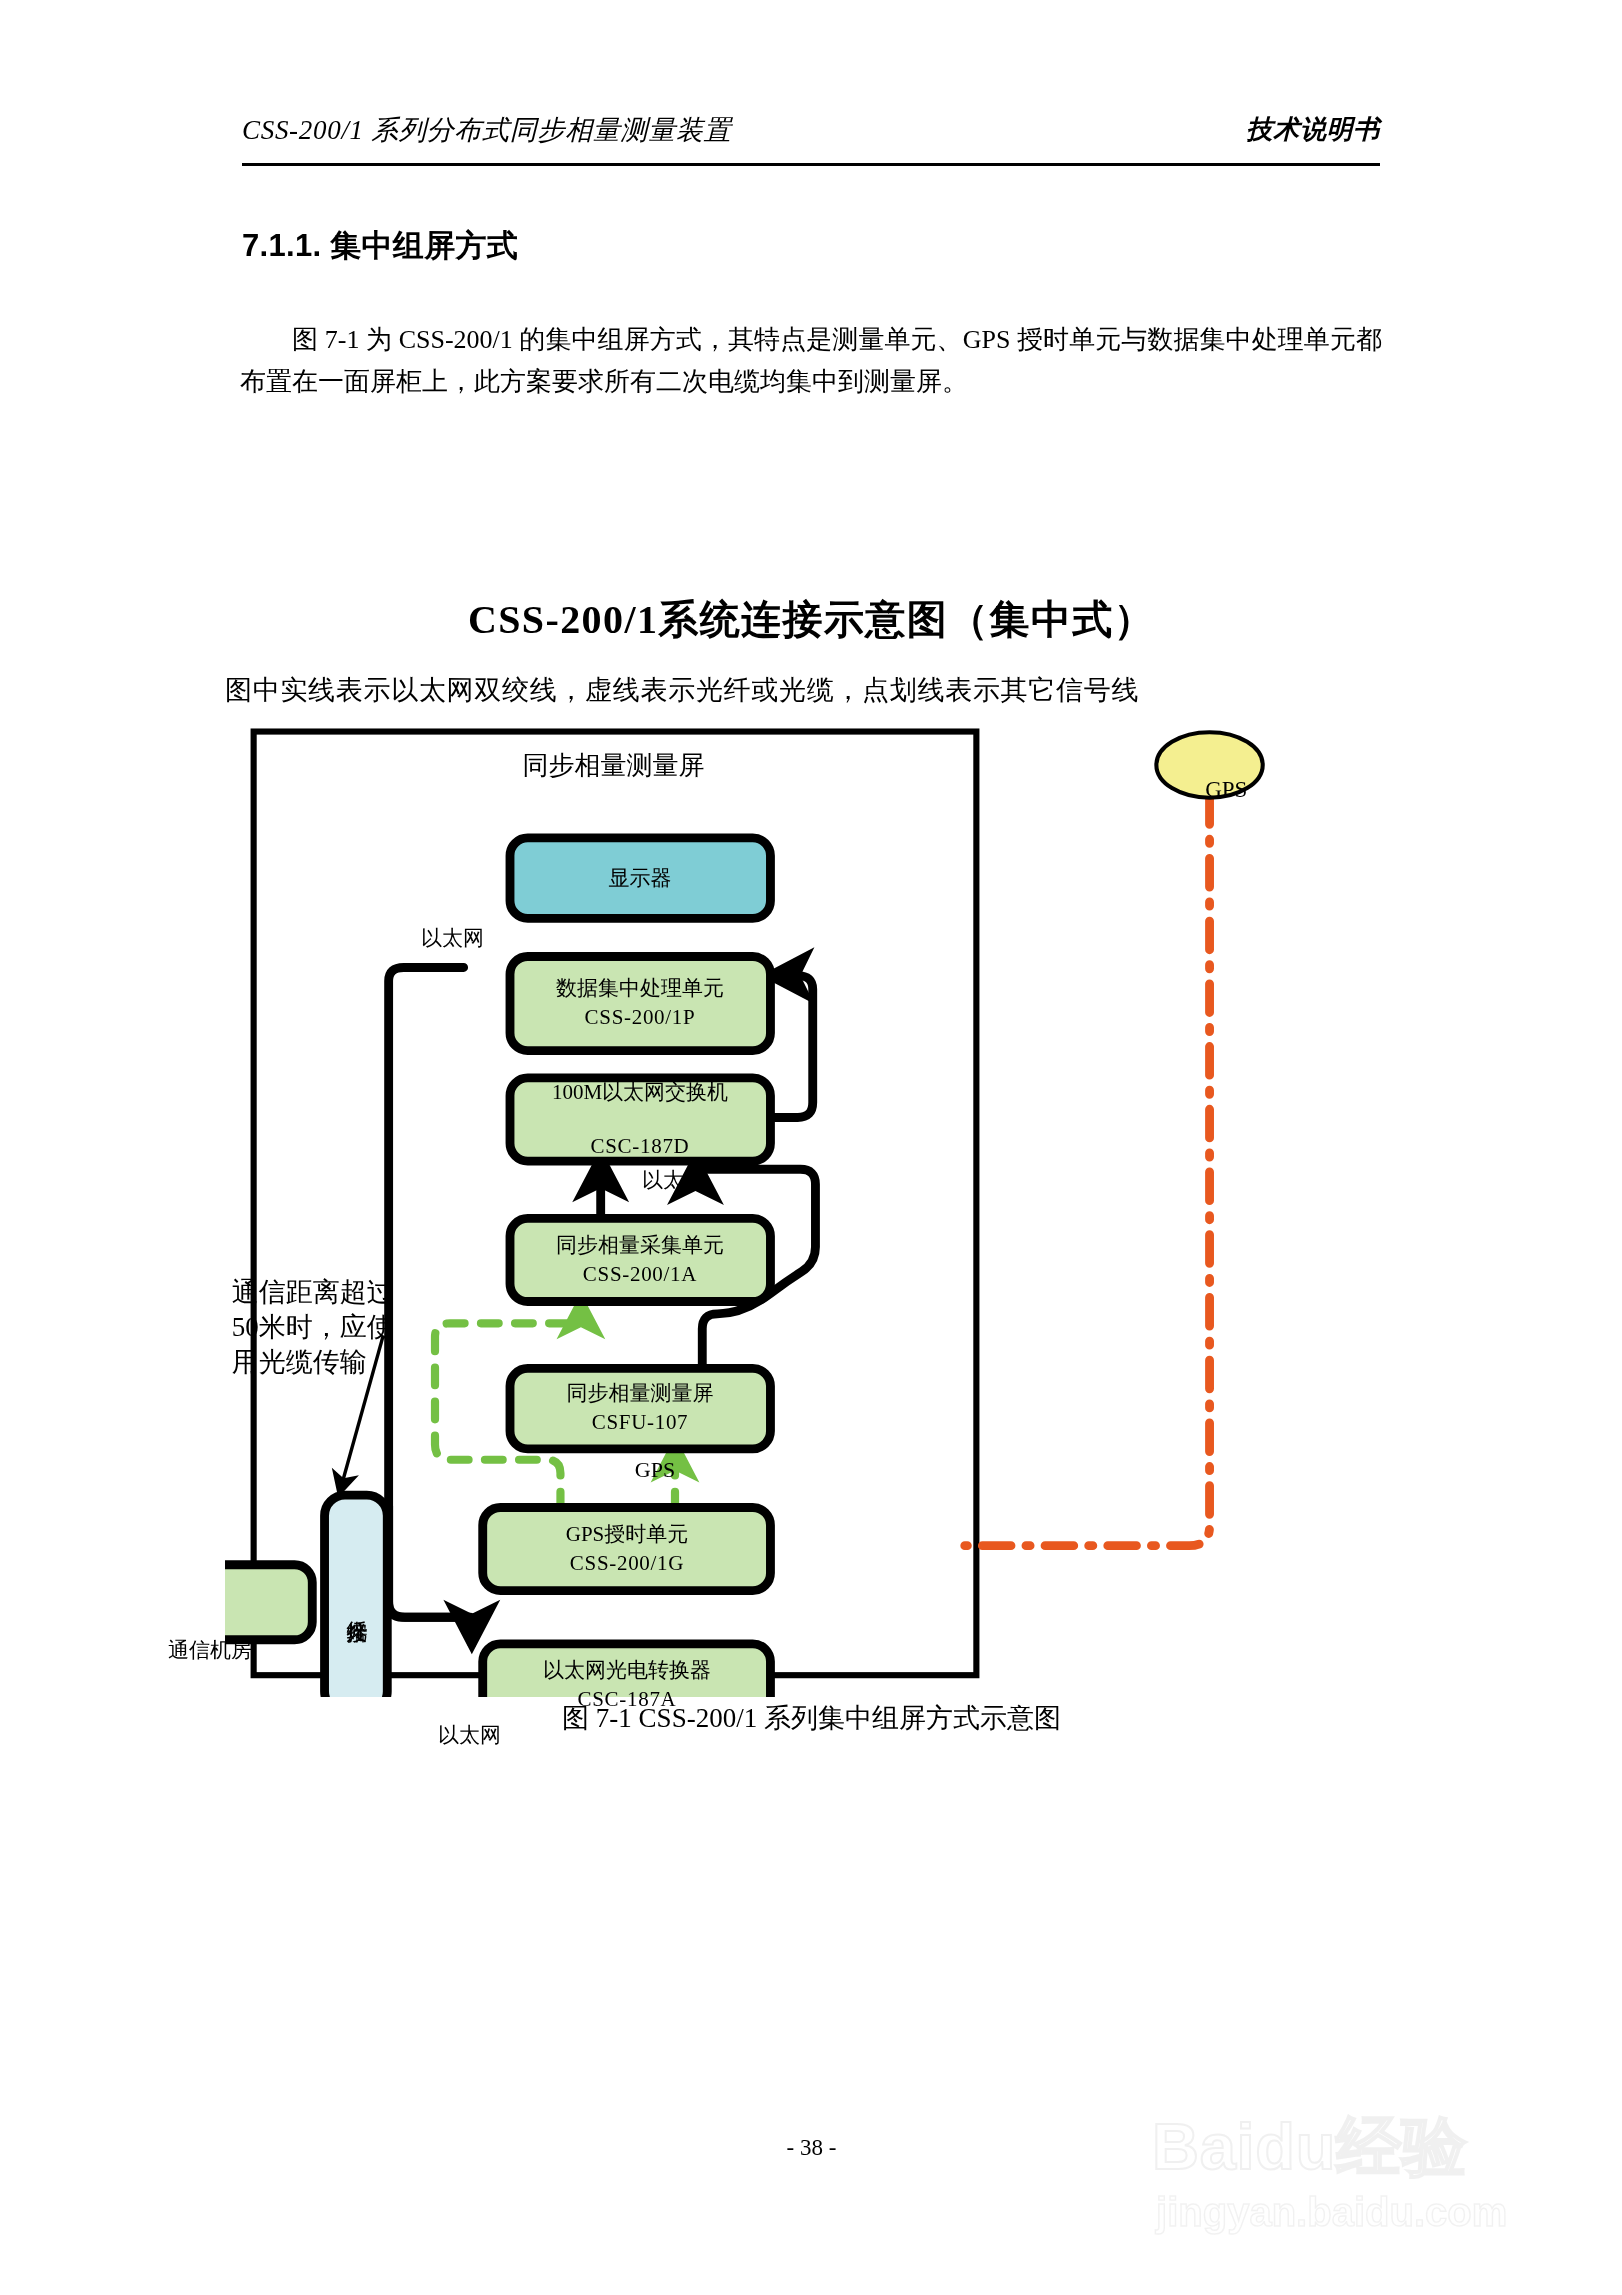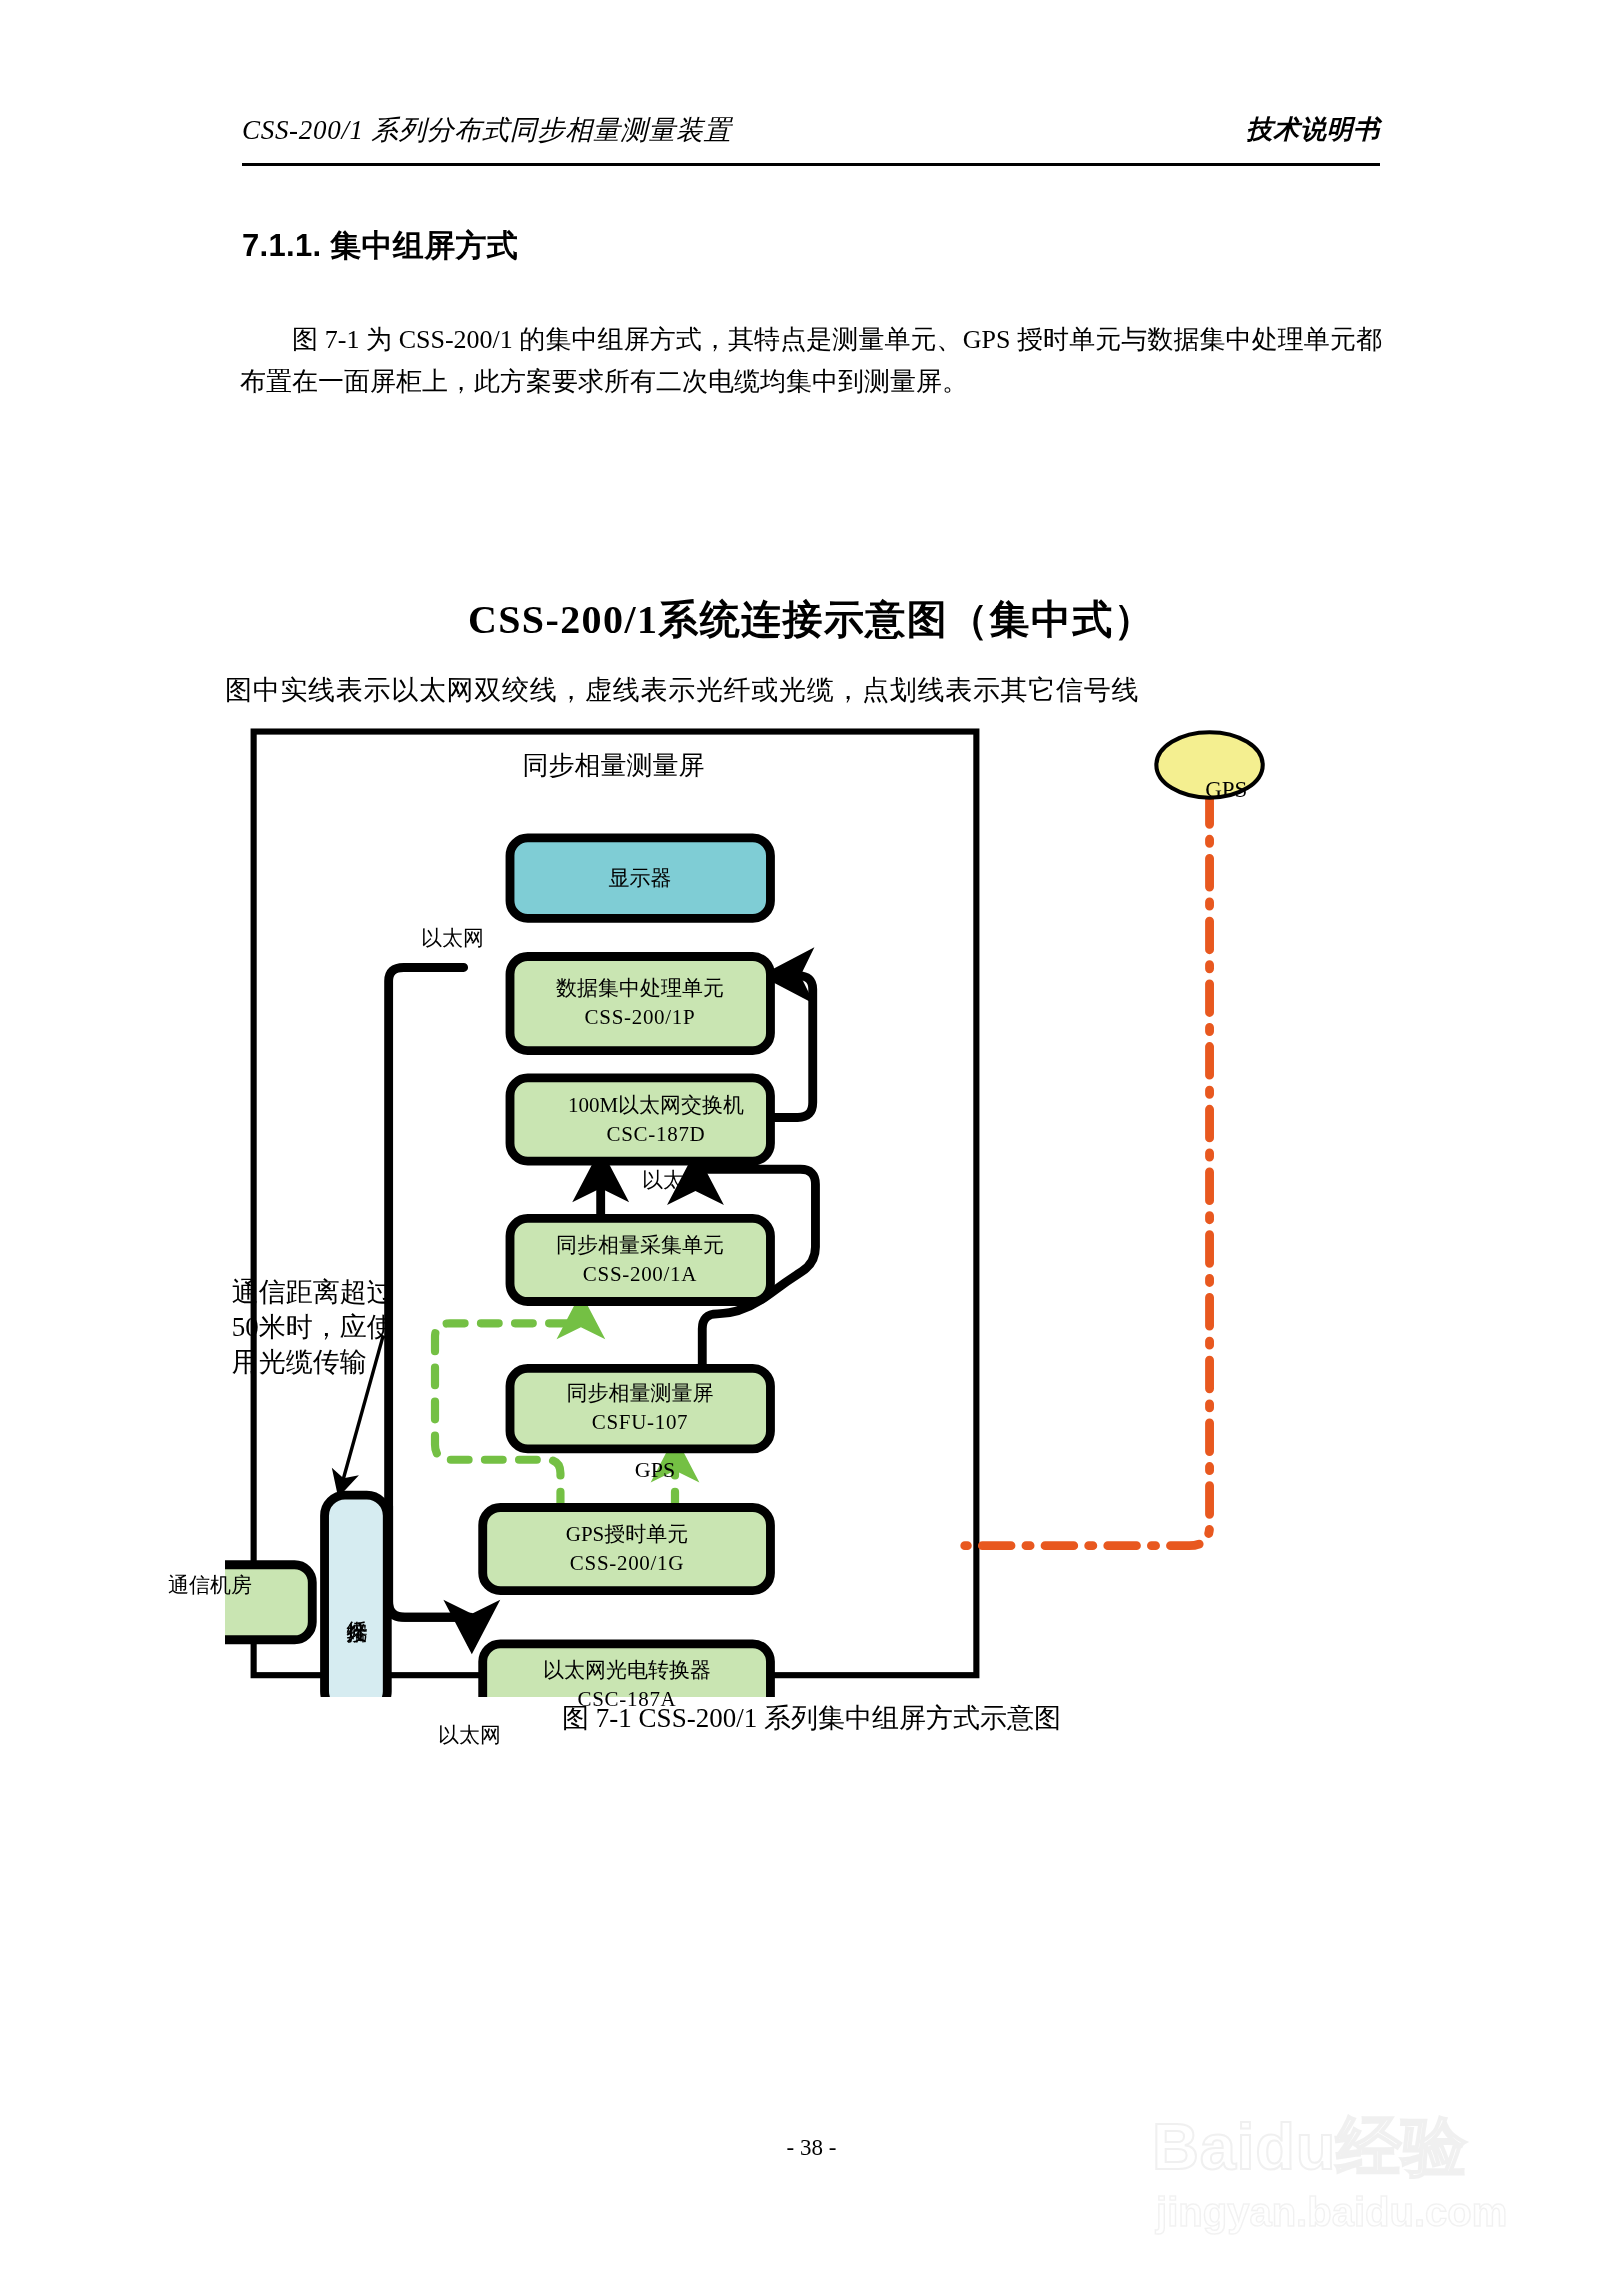--- a/index.html
+++ b/index.html
@@ -132,21 +132,21 @@
 
     <div class="boxtext" style="left:285px;top:116px;width:260px;height:80px;">
       <span>显示器</span>
     </div>
 
     <div class="boxtext" style="left:285px;top:234px;width:260px;height:94px;">
       <span>数据集中处理单元</span>
       <span class="ln2">CSS-200/1P</span>
     </div>
 
-    <div class="boxtext" style="left:301px;top:356px;width:260px;height:83px;">
+    <div class="boxtext" style="left:285px;top:356px;width:260px;height:83px;justify-content:space-between;">
       <span>100M以太网交换机</span>
       <span class="ln2">CSC-187D</span>
     </div>
 
     <div class="boxtext" style="left:285px;top:496px;width:260px;height:83px;">
       <span>同步相量采集单元</span>
       <span class="ln2">CSS-200/1A</span>
     </div>
 
     <div class="boxtext" style="left:285px;top:646px;width:260px;height:80px;">
@@ -157,21 +157,21 @@
     <div class="boxtext" style="left:258px;top:785px;width:288px;height:83px;">
       <span>GPS授时单元</span>
       <span class="ln2">CSS-200/1G</span>
     </div>
 
     <div class="boxtext" style="left:258px;top:921px;width:288px;height:83px;">
       <span>以太网光电转换器</span>
       <span class="ln2">CSC-187A</span>
     </div>
 
-    <div class="boxtext" style="left:-117px;top:826px;width:204px;height:75px;">
+    <div class="boxtext" style="left:-117px;top:891px;width:204px;height:75px;">
       <span>通信机房</span>
     </div>
 
     <div class="vtext" style="left:100px;top:773px;width:63px;height:217px;">
       <span>光纤熔接</span>
     </div>
 
     <div class="dlabel" style="left:931px;top:27px;width:106px;font-size:23px;">
       <span>GPS</span>
     </div>

